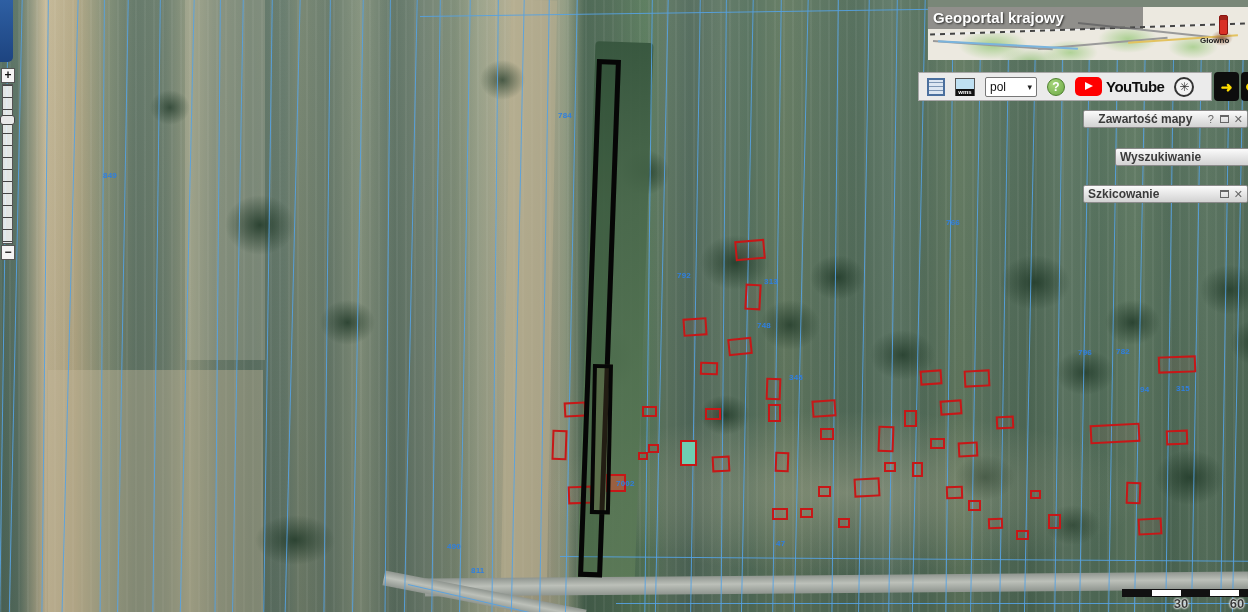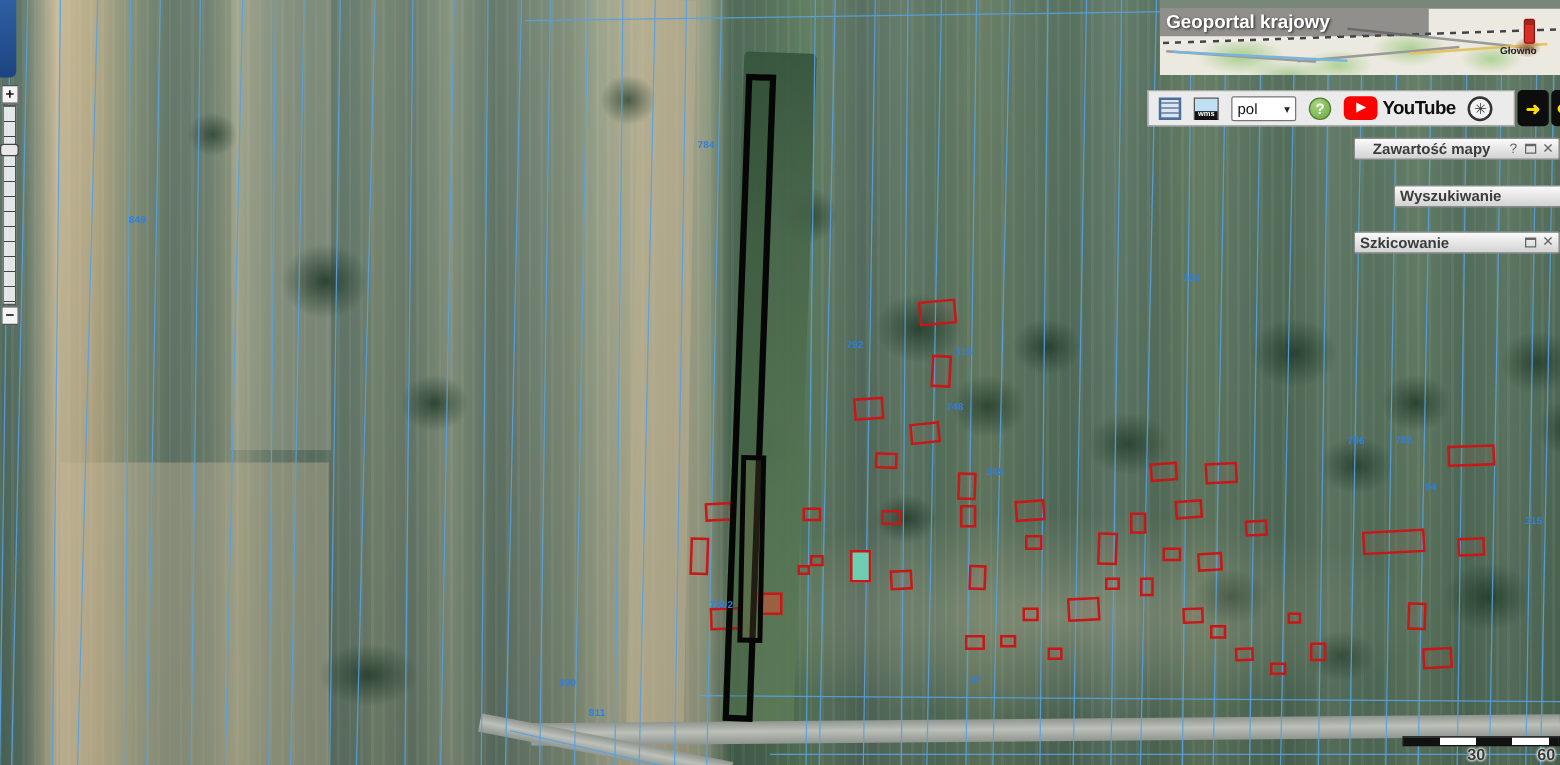--- a/index.html
+++ b/index.html
@@ -263,22 +263,22 @@
       <div class="plabel" style="left: 558px; top: 112px;">784</div>
       <div class="plabel" style="left: 946px; top: 219px;">766</div>
       <div class="plabel" style="left: 677px; top: 272px;">792</div>
       <div class="plabel" style="left: 764px; top: 278px;">313</div>
       <div class="plabel" style="left: 757px; top: 322px;">748</div>
       <div class="plabel" style="left: 789px; top: 374px;">345</div>
       <div class="plabel" style="left: 776px; top: 540px;">47</div>
       <div class="plabel" style="left: 1078px; top: 349px;">796</div>
       <div class="plabel" style="left: 1116px; top: 348px;">782</div>
       <div class="plabel" style="left: 1140px; top: 386px;">94</div>
-      <div class="plabel" style="left: 1176px; top: 413px; margin-left: 44px;">315</div>
-      <div class="plabel" style="left: 568px; top: 480px;">7002</div>
+      <div class="plabel" style="left: 1176px; top: 385px;">315</div>
+      <div class="plabel" style="left: 568px; top: 480px; padding-left: 48px;">7002</div>
       <div class="plabel" style="left: 447px; top: 543px;">490</div>
       <div class="plabel" style="left: 471px; top: 567px;">811</div>
     </div>
 
   <div class="scalebar"></div>
   <div id="scalebar-labels">
       <div class="sb-label" style="left: 1166px;">30</div>
       <div class="sb-label" style="left: 1222px;">60</div>
     </div>
 

